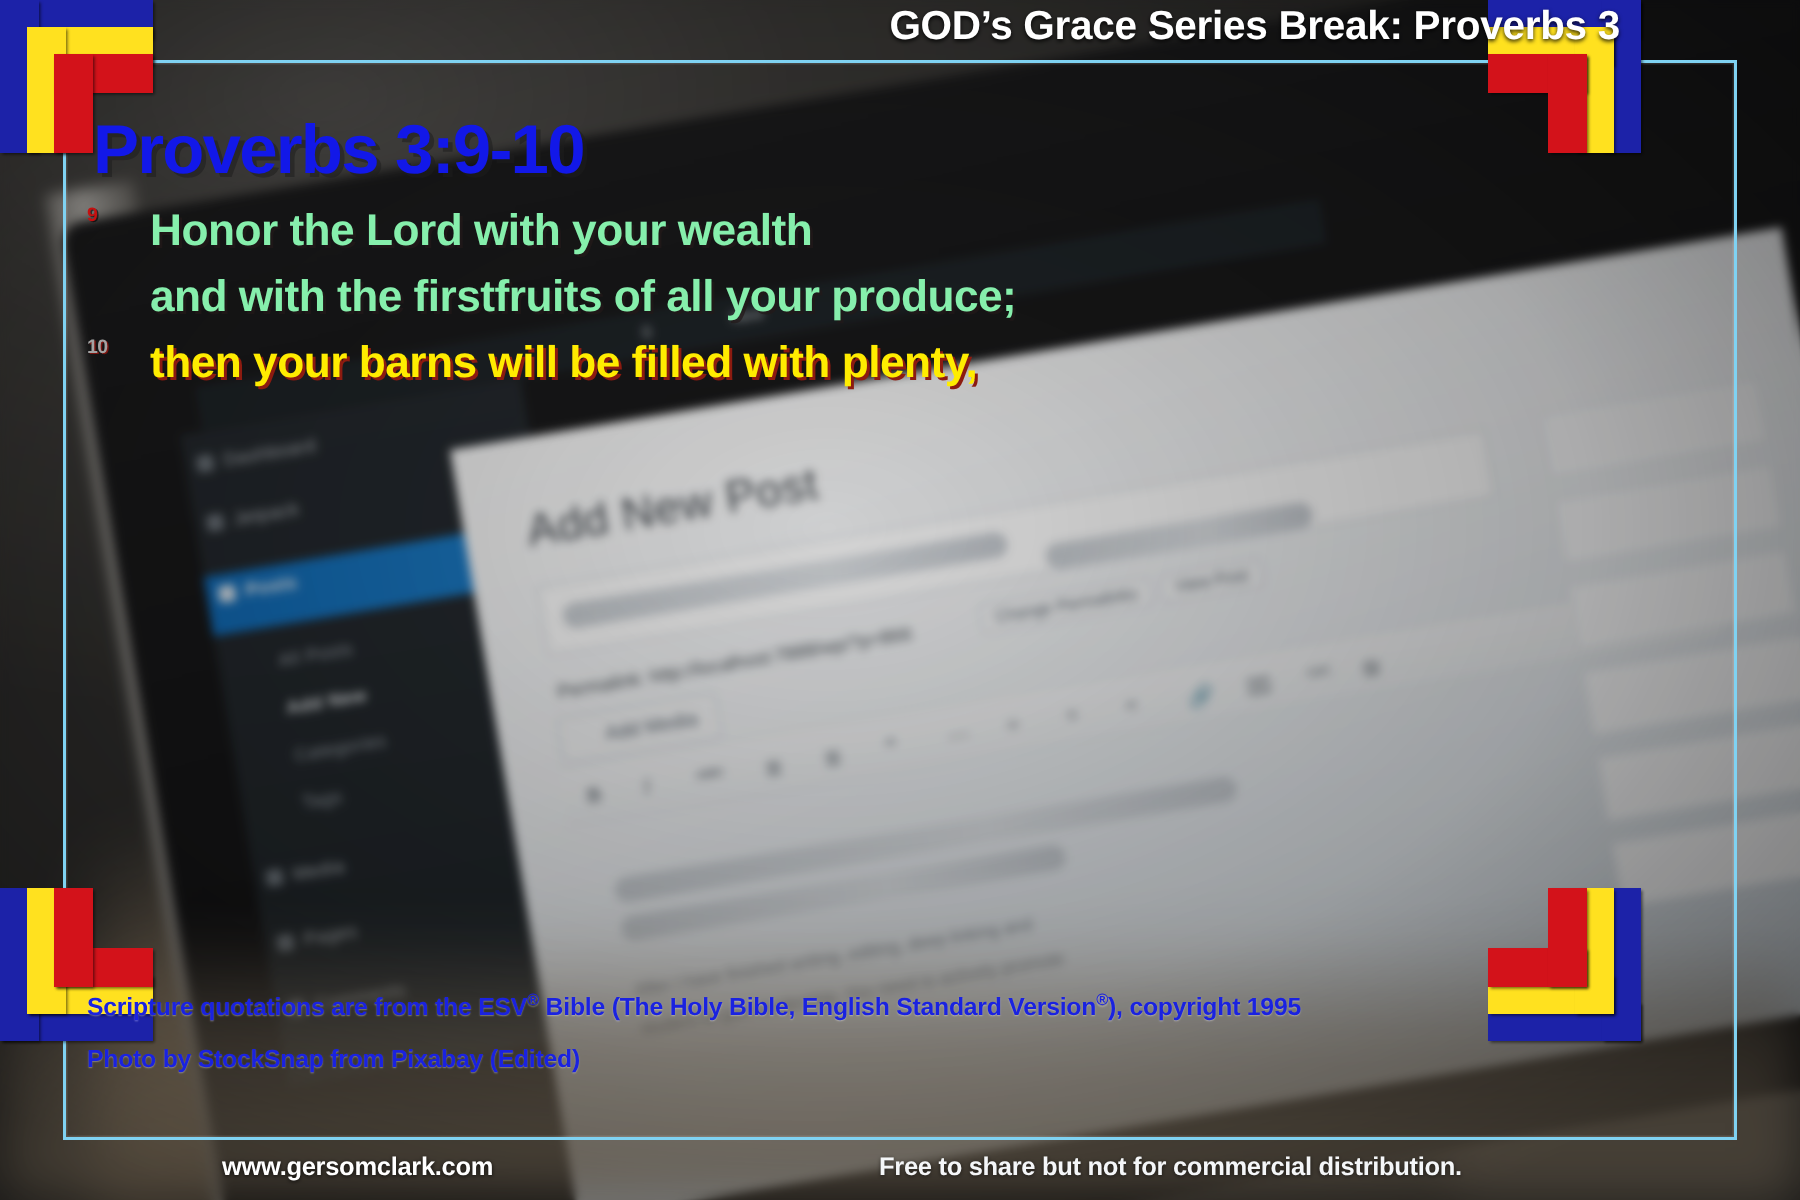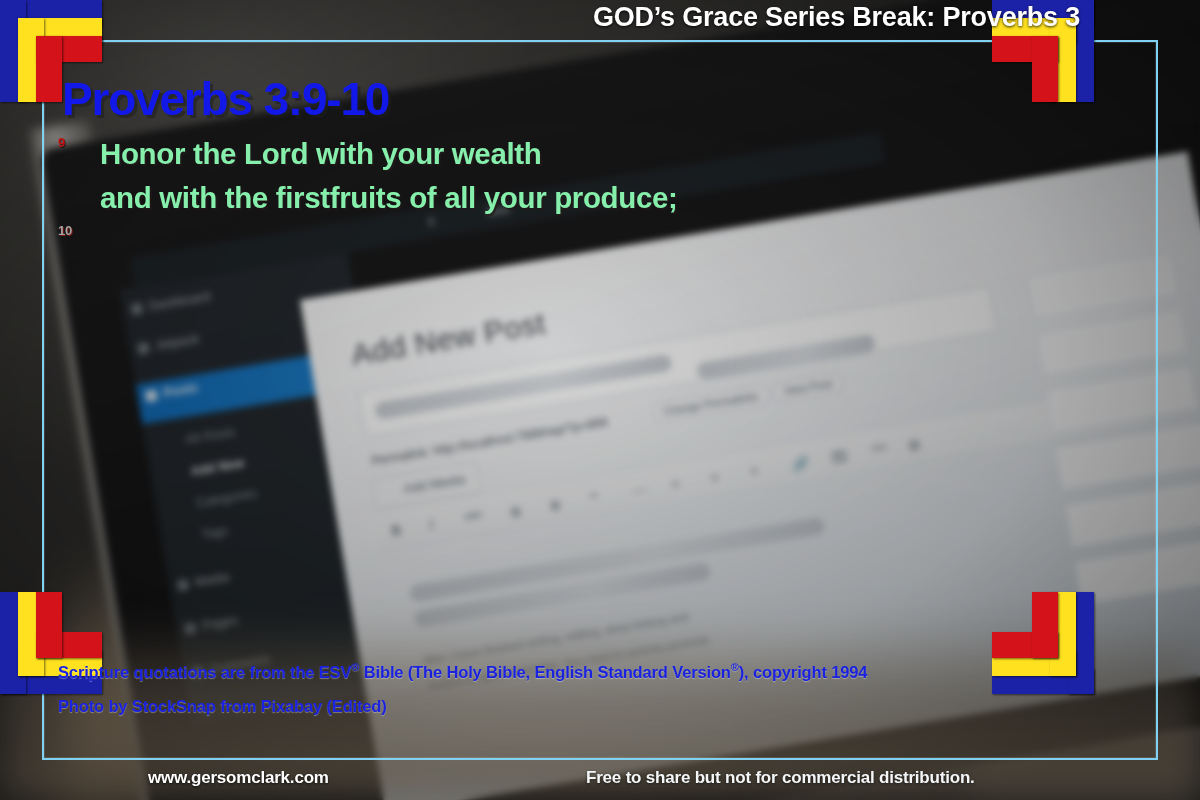--- a/index.html
+++ b/index.html
@@ -404,24 +404,25 @@
   <div class="vline v-red">
     <span class="num">9</span>
     <span class="txt">Honor the Lord with your wealth</span>
   </div>
   <div class="vline v-red">
     <span class="num"></span>
     <span class="txt">and with the firstfruits of all your produce;</span>
   </div>
   <div class="vline v-yel">
     <span class="num">10</span>
+    <span class="txt">then your barns will be filled with plenty,</span>
   </div>
 </div>
 
 <div id="credits">
-  <div><span>Scripture quotations are from the ESV</span><sup>®</sup><span> Bible (The Holy Bible, English Standard Version</span><sup>®</sup><span>), copyright 1994</span></div>
+  <div><span>Scripture quotations are from the ESV</span><sup>®</sup><span> Bible (The Holy Bible, English Standard Version</span><sup>®</sup><span>), copyright 1995</span></div>
   <div class="ln3">Photo by StockSnap from Pixabay (Edited)</div>
 </div>
 
 <div id="footer">
   <div id="site-url">www.gersomclark.com</div>
   <div id="share-note">Free to share but not for commercial distribution.</div>
 </div>
 
 </body></html>

